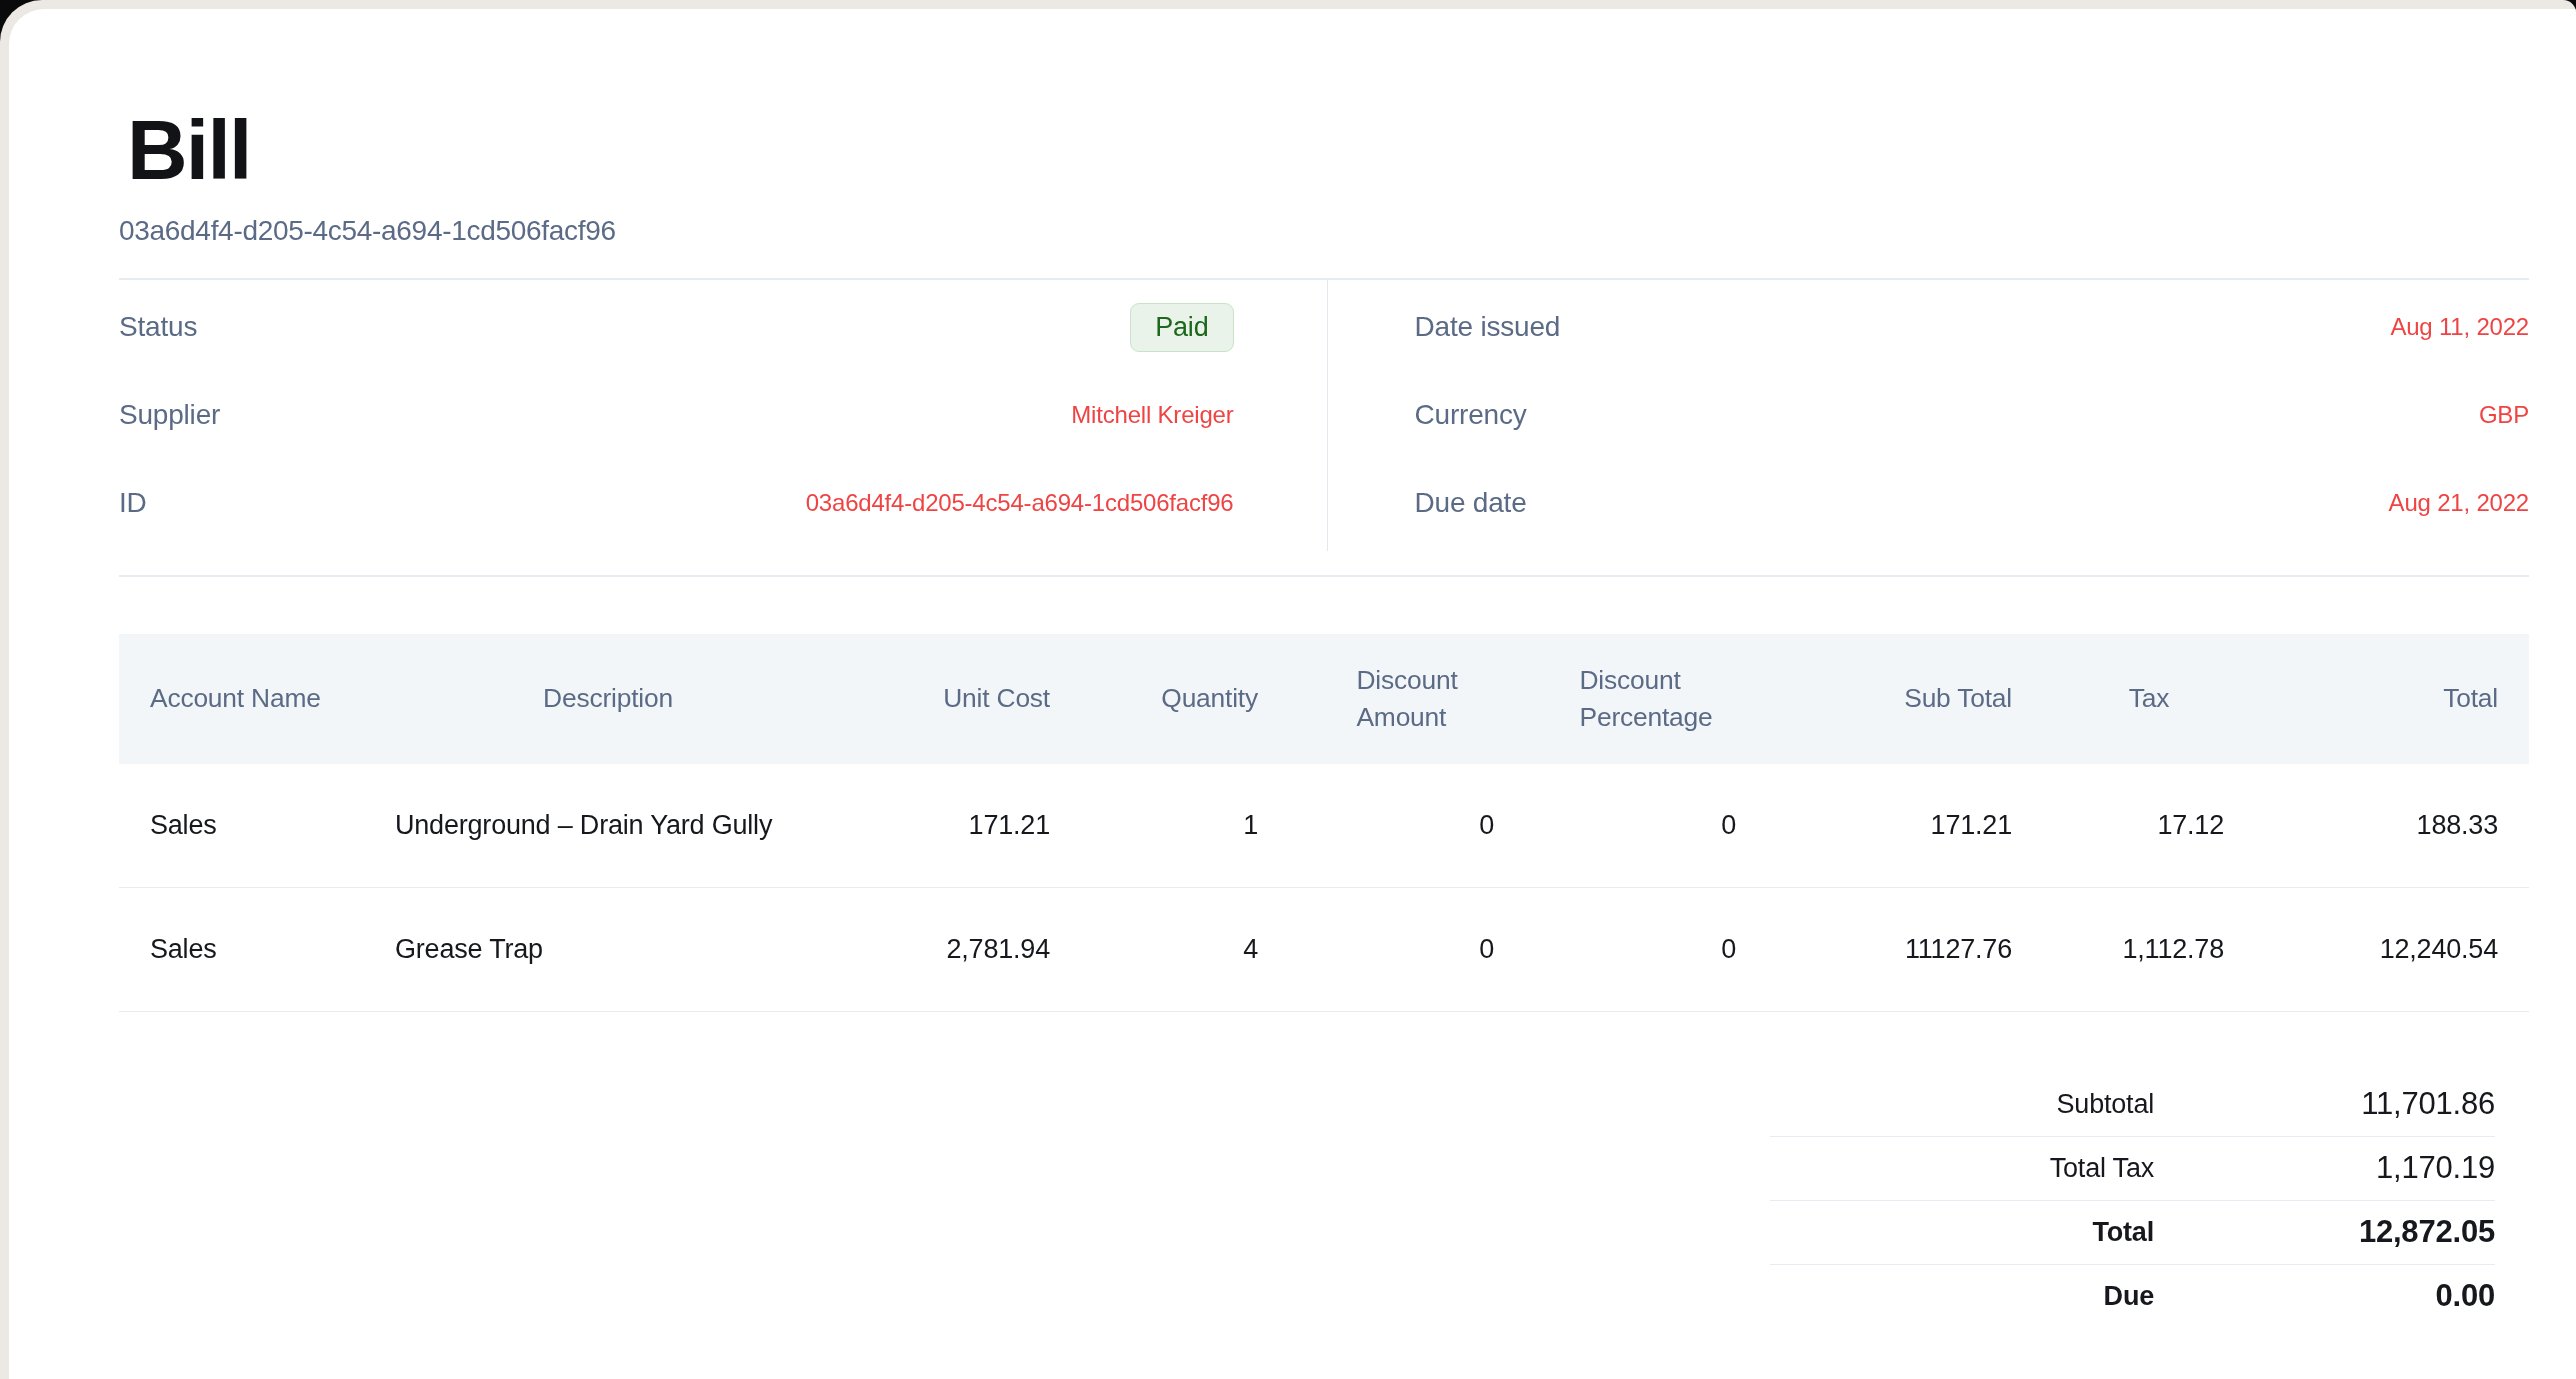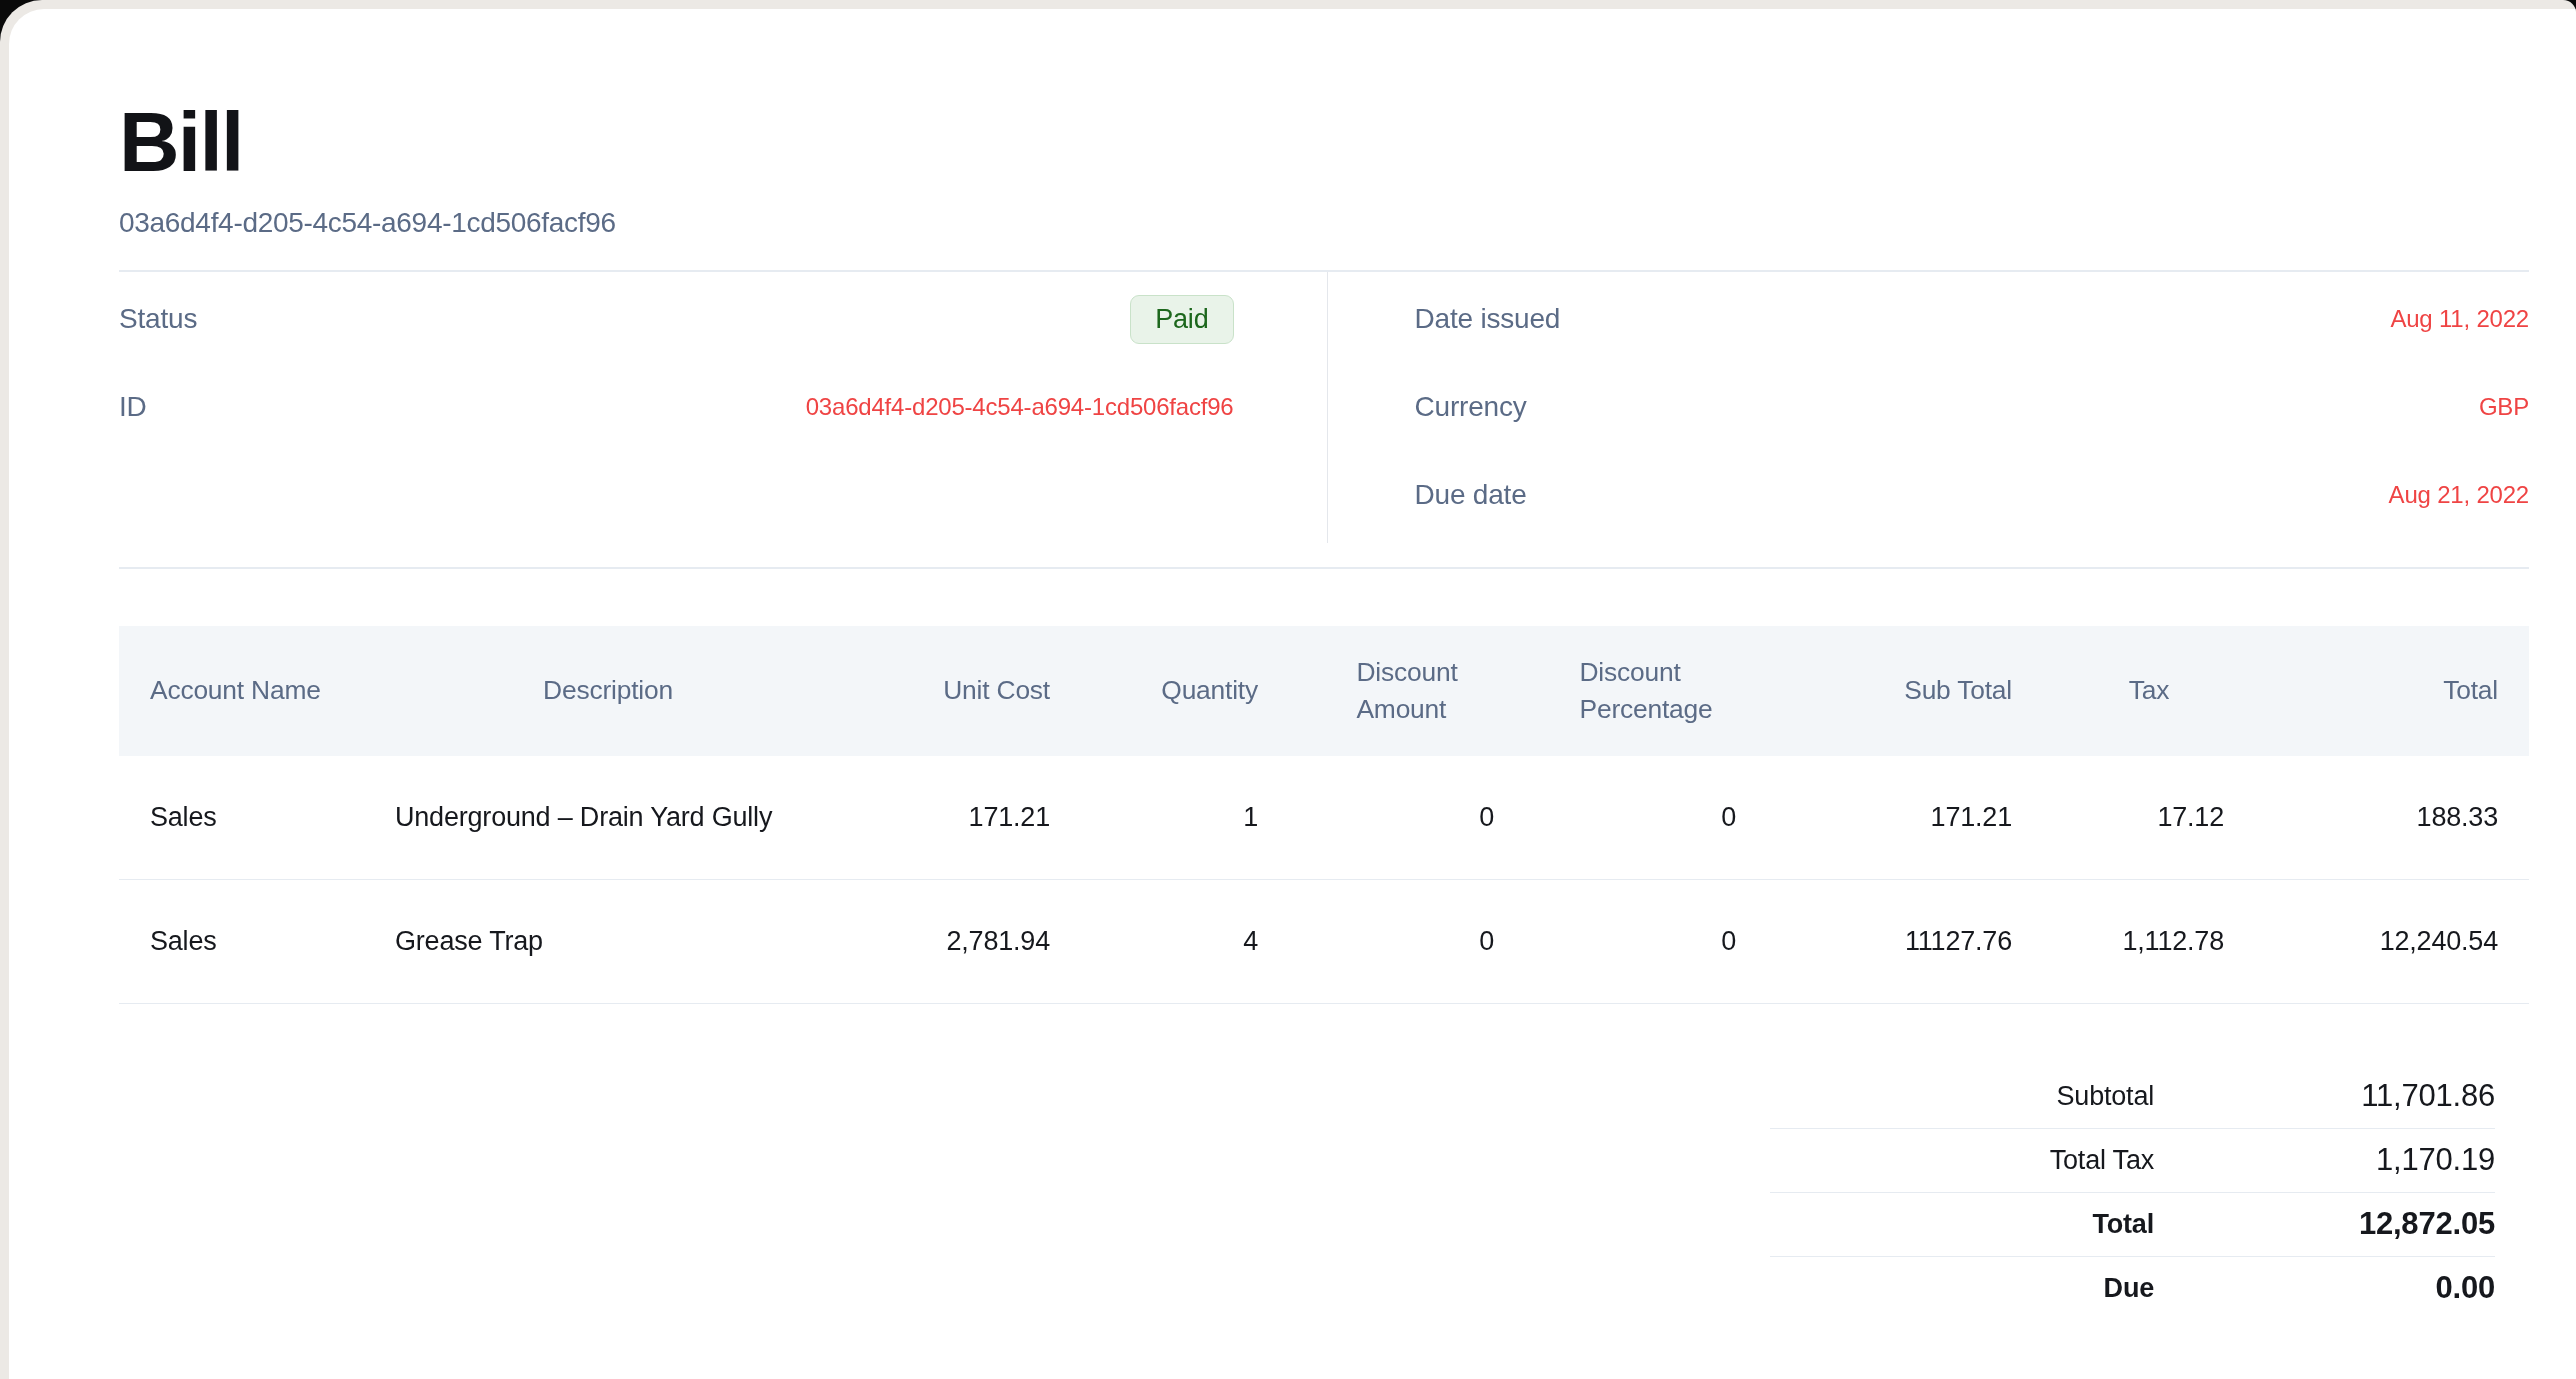--- a/index.html
+++ b/index.html
@@ -17,21 +17,21 @@
   }
   .card{
     position:absolute;top:9px;left:9px;right:0;bottom:0;
     background:#ffffff;
     border-top-left-radius:35px;
   }
   .content{
     position:absolute;left:110px;right:47px;top:0;bottom:0;
   }
   .page-title{
-    margin:0;padding-top:91px;
+    margin:8px;padding-top:91px;
     font-size:84px;line-height:1.0;font-weight:700;letter-spacing:-1.8px;color:#121317;
   }
   .subtitle{
     margin-top:22px;
     font-size:28px;line-height:33px;color:#5b6b86;letter-spacing:-0.3px;
   }
   .hr{height:1.8px;background:#e6ebf1;border:0}
   .hr.one{margin-top:31px}
   .hr.two{margin-top:24px}
 
@@ -86,20 +86,24 @@
       <h1 class="page-title">Bill</h1>
       <div class="subtitle">03a6d4f4-d205-4c54-a694-1cd506facf96</div>
 
       <div class="hr one"></div>
 
       <div class="meta">
         <div class="meta-col left" id="meta-left">
             <div class="meta-row">
               <span class="meta-label">Status</span>
               <span class="badge">Paid</span>
+            </div>
+            <div class="meta-row">
+              <span class="meta-label">Supplier</span>
+              <span class="meta-value">Mitchell Kreiger</span>
             </div>
             <div class="meta-row">
               <span class="meta-label">ID</span>
               <span class="meta-value">03a6d4f4-d205-4c54-a694-1cd506facf96</span>
             </div>
           </div>
         <div class="meta-col right" id="meta-right">
             <div class="meta-row">
               <span class="meta-label">Date issued</span>
               <span class="meta-value">Aug 11, 2022</span>

